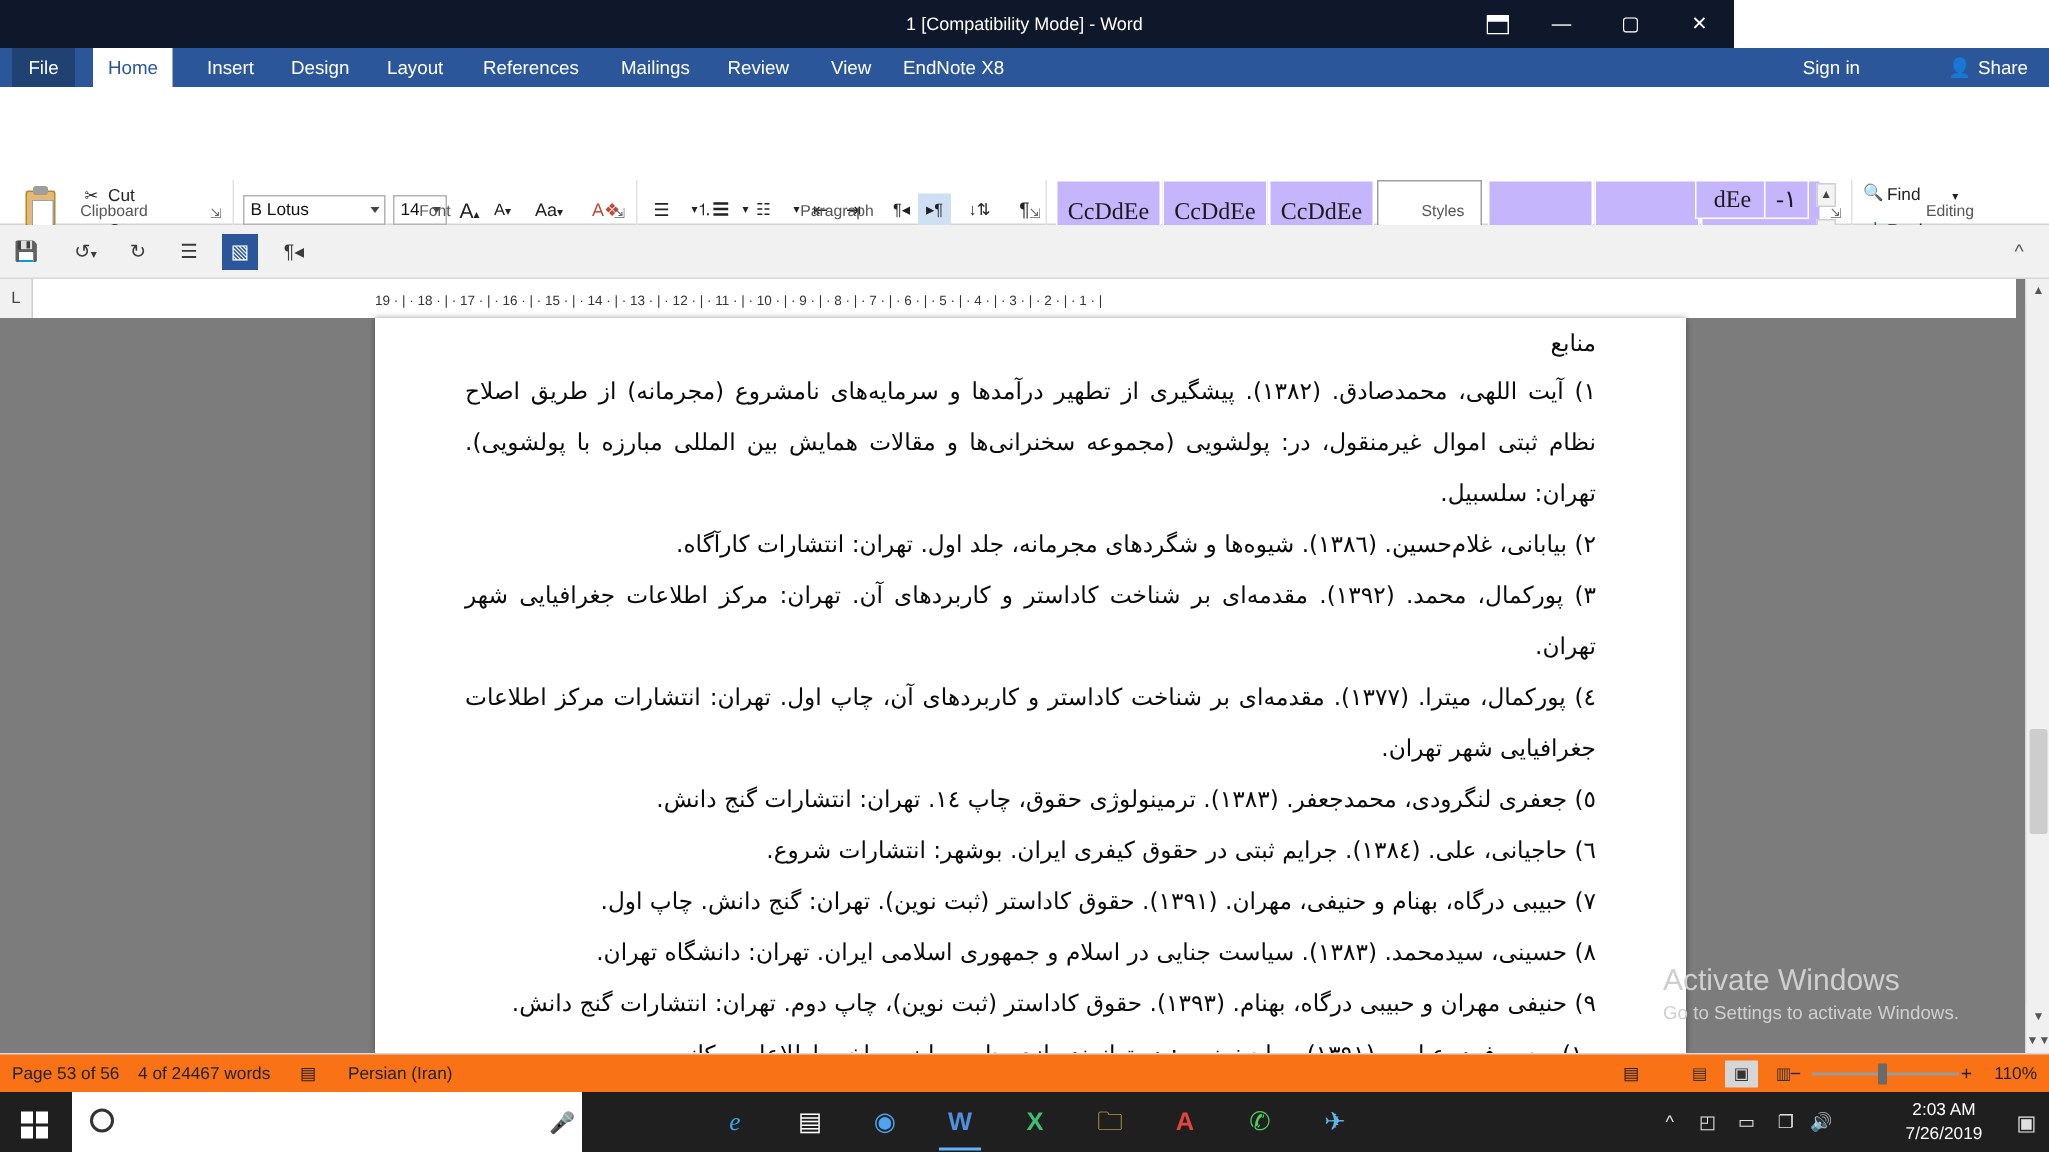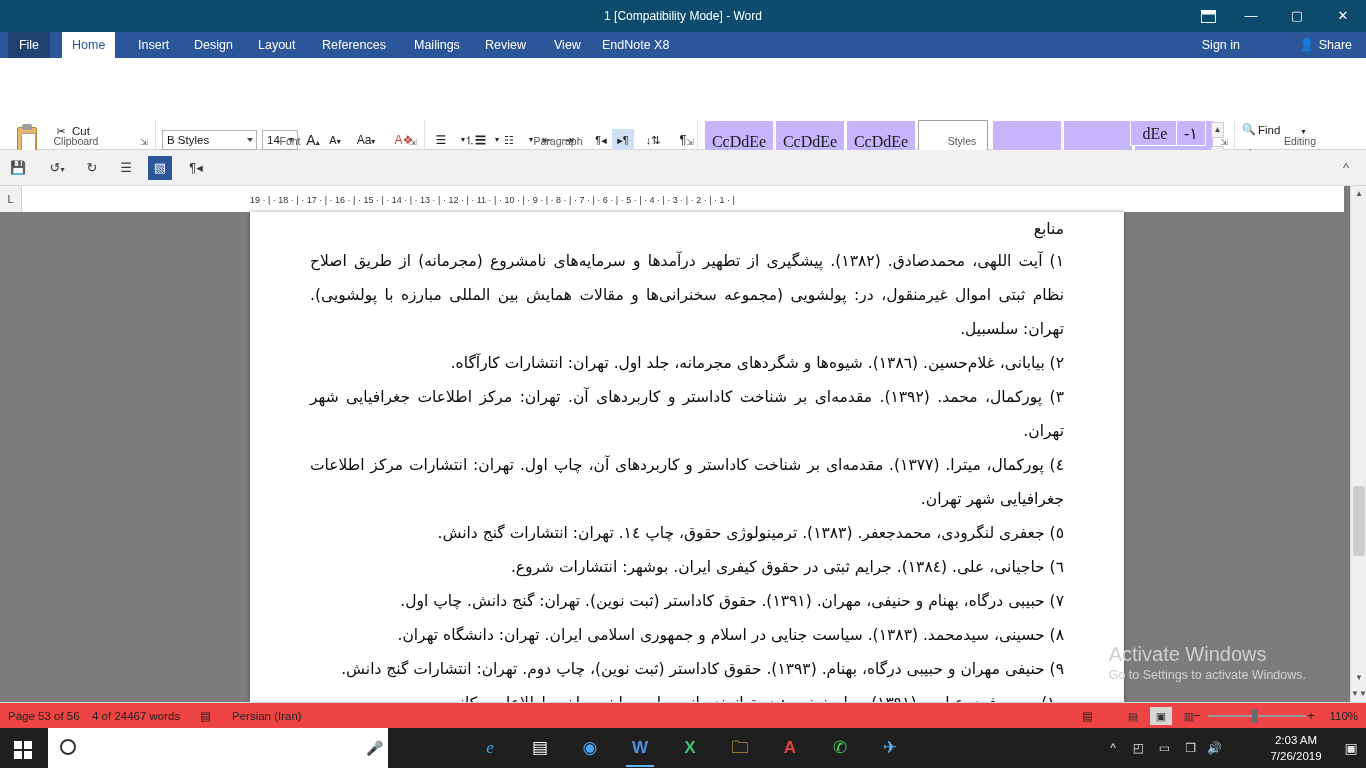--- a/index.html
+++ b/index.html
@@ -7,22 +7,22 @@
     margin: 0; padding: 0;
     width: 1366px; height: 768px;
     overflow: hidden;
     font-family: "Liberation Sans", sans-serif;
     background: #ffffff;
   }
   #app { position: relative; width: 1366px; height: 768px; }
 
   
   .titlebar {
-    position: absolute; top: 0; left: 0; width: 1366px; height: 32px;
-    background: #0c4a6e; color: #ffffff; text-decoration: underline;
+    position: absolute; top: 0; left: 0; width: 1156px; height: 32px;
+    background: #0f172a; color: #ffffff; text-decoration: underline;
   }
   .titlebar .title {
     position: absolute; left: 0; top: 0; width: 1366px; height: 32px;
     line-height: 32px; text-align: center; font-size: 12px;
   }
   .win-btn {
     position: absolute; top: 0; width: 46px; height: 32px;
     color: #fff; font-size: 13px; text-align: center; line-height: 32px;
   }
   .wb-ribbon { right: 138px; width: 40px; }
@@ -199,21 +199,21 @@
   }
   .watermark {
     position: absolute; right: 60px; bottom: 18px; text-align: left; color: #cfcfcf;
   }
   .watermark .w1 { font-size: 20px; line-height: 24px; }
   .watermark .w2 { font-size: 12.5px; line-height: 18px; }
 
   
   .statusbar {
     position: absolute; top: 702px; left: 0; width: 1366px; height: 26px;
-    background: #ef4444; border-top: 1px solid #d8d8d8;
+    background: #f97316; border-top: 1px solid #d8d8d8;
     font-size: 11.5px; color: #222;
   }
   .st {
     position: absolute; top: 0; height: 26px; line-height: 26px; white-space: nowrap;
   }
   .viewbtn {
     position: absolute; top: 4px; width: 22px; height: 18px; text-align: center;
     line-height: 18px; font-size: 11px; color: #333;
   }
   .viewbtn.active { background: #d6d6d6; }
@@ -325,21 +325,21 @@
     </div>
     <div class="mini-item" style="left:52px;top:110px;width:110px;">
       <span class="mini-ico" style="color:#c8851a;">🖌</span>
       <span>Format Painter</span>
     </div>
     <div class="grp-label" style="left:0px;width:152px;">Clipboard</div>
     <div class="dialog-launcher" style="left:138px;bottom:1px;">⇲</div>
     <div class="grp-divider" style="left:155px;"></div>
 
     <div class="combo" style="left:162px;top:72px;width:95px;">
-      <span>B Styles</span>
+      <span>B Lotus</span>
       <span class="caret"></span>
     </div>
     <div class="combo" style="left:262px;top:72px;width:36px;">
       <span>14</span>
       <span class="caret"></span>
     </div>
     <div class="rbtn" style="left:302px;top:71px;width:18px;font-size:14px;">A<span style="font-size:8px;">▴</span></div>
     <div class="rbtn" style="left:324px;top:71px;width:18px;font-size:11px;">A<span style="font-size:8px;">▾</span></div>
     <div class="rbtn" style="left:350px;top:71px;width:32px;">
       <span>Aa</span><span style="font-size:8px;">▾</span>

